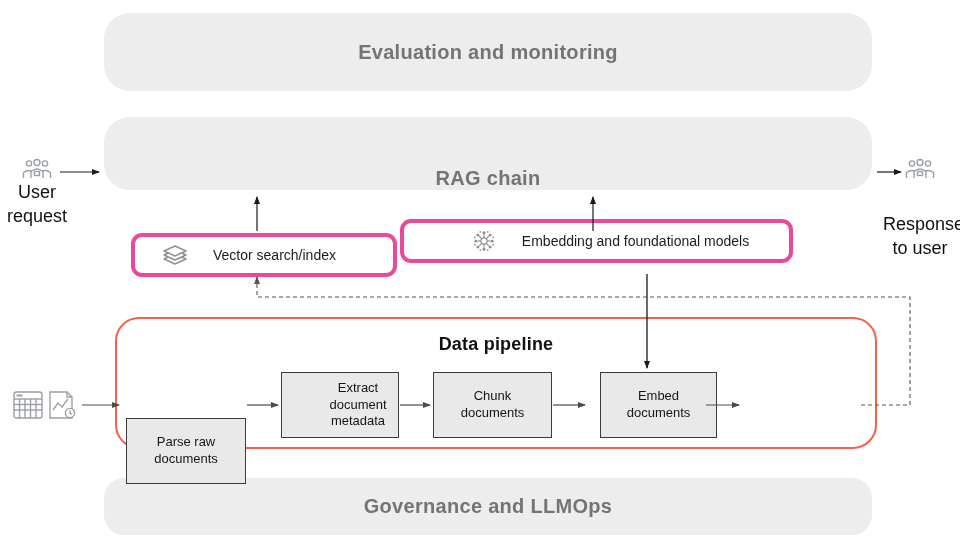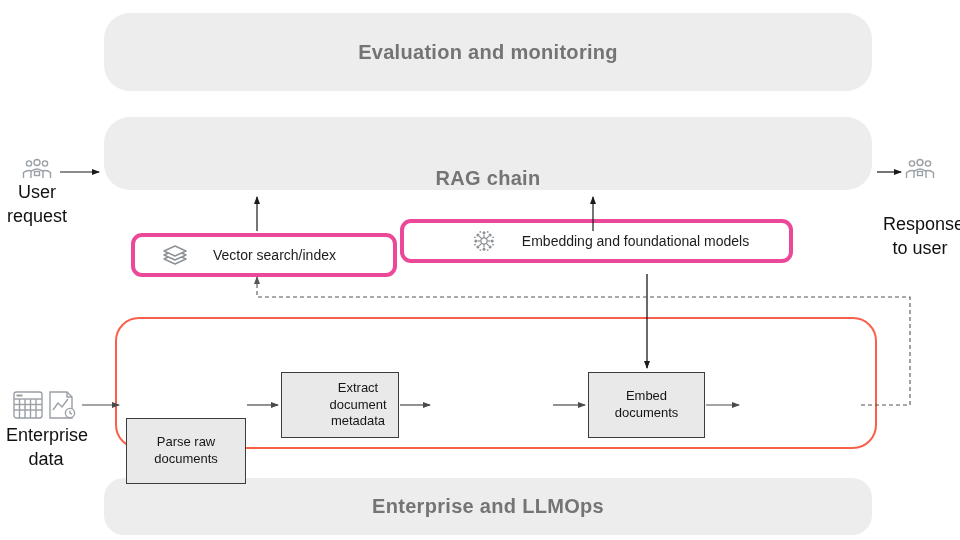--- a/index.html
+++ b/index.html
@@ -45,21 +45,21 @@
 
   <div class="band" style="top:13px;height:78px;">
     <span class="band-label">Evaluation and monitoring</span>
   </div>
 
   <div class="band" style="top:117px;height:73px;align-items:flex-end;">
     <span class="band-label">RAG chain</span>
   </div>
 
   <div class="band" style="top:478px;height:57px;border-radius:20px;">
-    <span class="band-label">Enterprise and LLMOps</span>
+    <span class="band-label">Governance and LLMOps</span>
   </div>
 
   <div style="position:absolute;left:21px;top:158px;">
     <svg class="icon" width="32" height="22" viewBox="0 0 32 22">
       <g fill="none" stroke="#9aa0a6" stroke-width="1.4">
         <circle cx="8" cy="5.5" r="2.6"></circle>
         <circle cx="24" cy="5.5" r="2.6"></circle>
         <circle cx="16" cy="4.5" r="3"></circle>
         <path d="M2.5 20 L2.5 14.5 Q5 12.5 8 12.5 Q9.5 12.5 10.8 13"></path>
         <path d="M29.5 20 L29.5 14.5 Q27 12.5 24 12.5 Q22.5 12.5 21.2 13"></path>
@@ -125,24 +125,26 @@
         <circle cx="3.9" cy="9.3" r="0.9"></circle>
           <circle cx="3.9" cy="16.7" r="0.9"></circle>
         <circle cx="22.1" cy="9.3" r="0.9"></circle>
           <circle cx="22.1" cy="16.7" r="0.9"></circle>
       </g>
     </svg>
     <span class="component-label">Embedding and foundational models</span>
   </div>
 
   <div class="pipeline-outline"></div>
+  <div class="pipeline-title">Data pipeline</div>
 
   <div class="step-box" style="left:126px;width:120px;margin-top:46px;">Parse raw documents</div>
   <div class="step-box" style="left:281px;width:118px;padding-left:44px;">Extract document metadata</div>
-  <div class="step-box" style="left:588px;width:117px;">Embed documents</div>
+  <div class="step-box" style="left:433px;width:119px;">Chunk documents</div>
+  <div class="step-box" style="left:600px;width:117px;">Embed documents</div>
 
   <div style="position:absolute;left:13px;top:390px;">
     <svg class="icon" width="66" height="32" viewBox="0 0 66 32">
 
       <g stroke="#9aa0a6" fill="none" stroke-width="1.4">
         <rect x="1" y="2" width="28" height="26" rx="2.5"></rect>
         <path d="M1 9 L29 9"></path>
         <path d="M1 14.5 L29 14.5"></path>
           <path d="M1 20 L29 20"></path>
         <path d="M6.5 9 L6.5 28"></path>
@@ -154,21 +156,20 @@
 
       <g stroke="#9aa0a6" fill="none" stroke-width="1.4">
         <path d="M37 2 L54 2 L59 7 L59 28 L37 28 Z"></path>
         <path d="M54 2 L54 7 L59 7"></path>
         <polyline points="40,20 45,13 49,17 55,9"></polyline>
         <circle cx="57" cy="23" r="4.6" fill="#ffffff"></circle>
         <path d="M57 20.5 L57 23 L59 24.2"></path>
       </g>
     </svg>
   </div>
-  <div class="actor-label" style="left:6px;top:423px;width:80px;">Enterprise data</div>
 
   <svg id="wires">
     <defs>
       <marker id="ah-black" viewBox="0 0 8 6" markerWidth="8" markerHeight="6" refX="7" refY="3" orient="auto" markerUnits="userSpaceOnUse">
         <path d="M0,0 L8,3 L0,6 Z" fill="#1a1a1a"></path>
       </marker>
       <marker id="ah-gray" viewBox="0 0 8 6" markerWidth="8" markerHeight="6" refX="7" refY="3" orient="auto" markerUnits="userSpaceOnUse">
         <path d="M0,0 L8,3 L0,6 Z" fill="#4a4a4a"></path>
       </marker>
       <marker id="ah-dash" viewBox="0 0 8 6" markerWidth="8" markerHeight="6" refX="7" refY="3" orient="auto" markerUnits="userSpaceOnUse">

